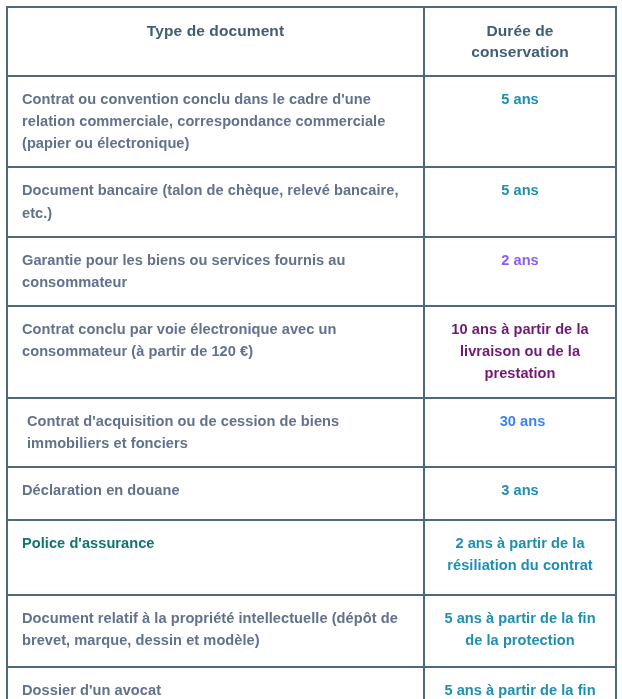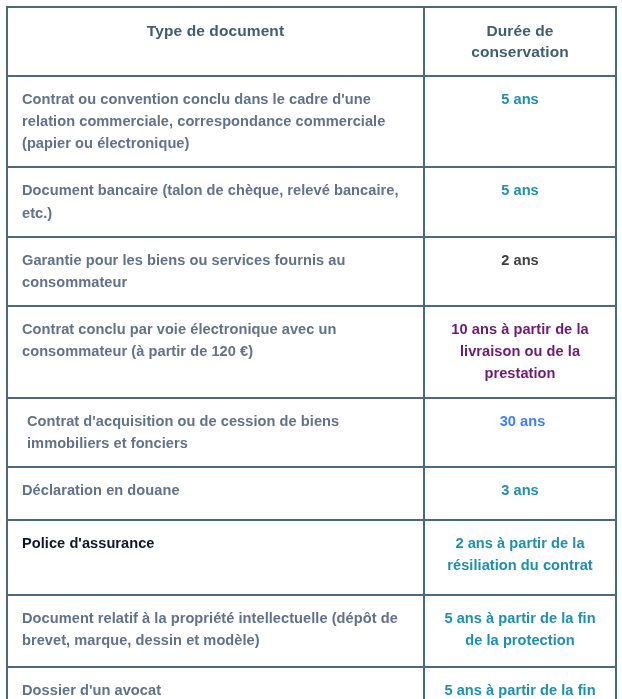--- a/index.html
+++ b/index.html
@@ -108,36 +108,36 @@
       <tr data-row="0">
         <td class="cell-type" style="border-color: rgb(75, 106, 128); color: rgb(98, 113, 140);">Contrat ou convention conclu dans le cadre d'une relation commerciale, correspondance commerciale (papier ou électronique)</td>
         <td class="cell-duration" style="border-color: rgb(75, 106, 128); color: rgb(30, 143, 176);">5 ans</td>
       </tr>
       <tr data-row="1">
         <td class="cell-type" style="border-color: rgb(75, 106, 128); color: rgb(98, 113, 140);">Document bancaire (talon de chèque, relevé bancaire, etc.)</td>
         <td class="cell-duration" style="border-color: rgb(75, 106, 128); color: rgb(30, 143, 176);">5 ans</td>
       </tr>
       <tr data-row="2">
         <td class="cell-type" style="border-color: rgb(75, 106, 128); color: rgb(98, 113, 140); margin-top: 48px;">Garantie pour les biens ou services fournis au consommateur</td>
-        <td class="cell-duration" style="border-color: rgb(75, 106, 128); color: #404040; border-radius: 18px;">2 ans</td>
+        <td class="cell-duration" style="border-color: rgb(75, 106, 128); color: #8b5cf6; border-radius: 18px;">2 ans</td>
       </tr>
       <tr data-row="3">
         <td class="cell-type" style="border-color: rgb(75, 106, 128); color: rgb(98, 113, 140);">Contrat conclu par voie électronique avec un consommateur (à partir de 120 €)</td>
         <td class="cell-duration" style="border-color: rgb(75, 106, 128); color: #701a75;">10 ans à partir de la livraison ou de la prestation</td>
       </tr>
       <tr data-row="4">
         <td class="cell-type" style="border-color: rgb(75, 106, 128); color: rgb(98, 113, 140);">Contrat d'acquisition ou de cession de biens immobiliers et fonciers</td>
         <td class="cell-duration" style="border-color: rgb(75, 106, 128); color: #3b82f6;">30 ans</td>
       </tr>
       <tr data-row="5">
         <td class="cell-type" style="border-color: rgb(75, 106, 128); color: rgb(98, 113, 140);">Déclaration en douane</td>
         <td class="cell-duration" style="border-color: rgb(75, 106, 128); color: rgb(30, 143, 176);">3 ans</td>
       </tr>
       <tr data-row="6">
-        <td class="cell-type" style="border-color: rgb(75, 106, 128); color: #0f172a;">Police d'assurance</td>
+        <td class="cell-type" style="border-color: rgb(75, 106, 128); color: #0f766e;">Police d'assurance</td>
         <td class="cell-duration" style="border-color: rgb(75, 106, 128); color: rgb(30, 143, 176);">2 ans à partir de la résiliation du contrat</td>
       </tr>
       <tr data-row="7">
         <td class="cell-type" style="border-color: rgb(75, 106, 128); color: rgb(98, 113, 140);">Document relatif à la propriété intellectuelle (dépôt de brevet, marque, dessin et modèle)</td>
         <td class="cell-duration" style="border-color: rgb(75, 106, 128); color: rgb(30, 143, 176);">5 ans à partir de la fin de la protection</td>
       </tr>
       <tr data-row="8">
         <td class="cell-type" style="border-color: rgb(75, 106, 128); color: rgb(98, 113, 140);">Dossier d'un avocat</td>
         <td class="cell-duration" style="border-color: rgb(75, 106, 128); color: rgb(30, 143, 176);">5 ans à partir de la fin du mandat</td>
       </tr>

